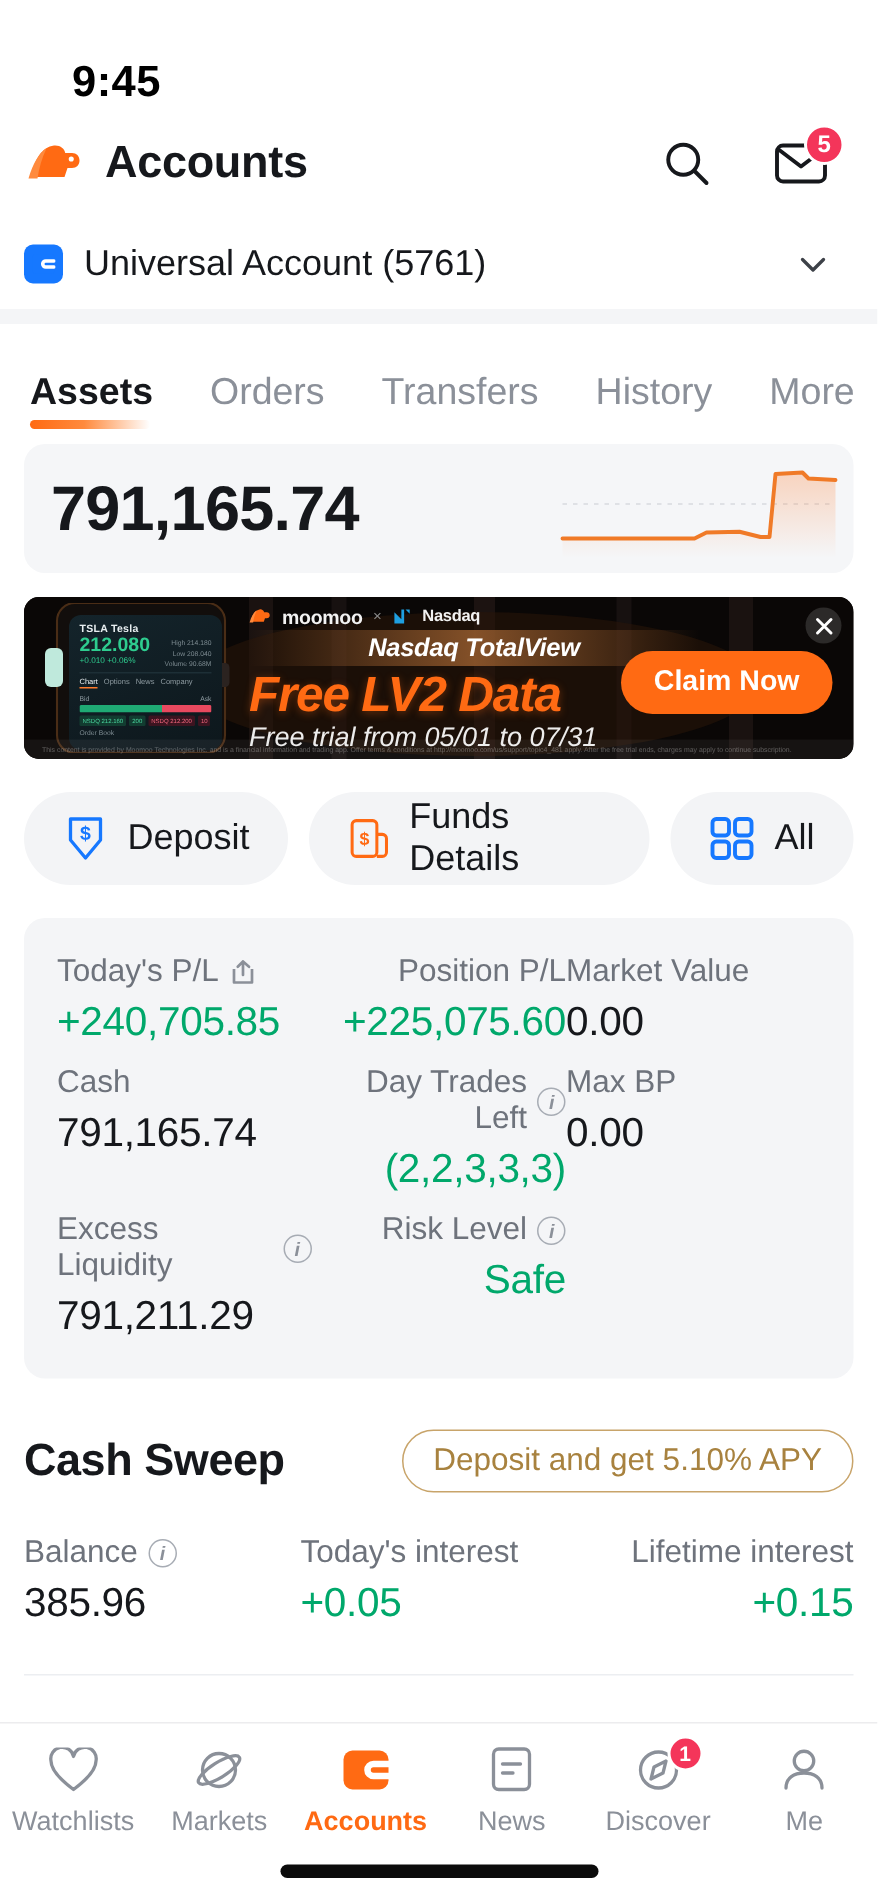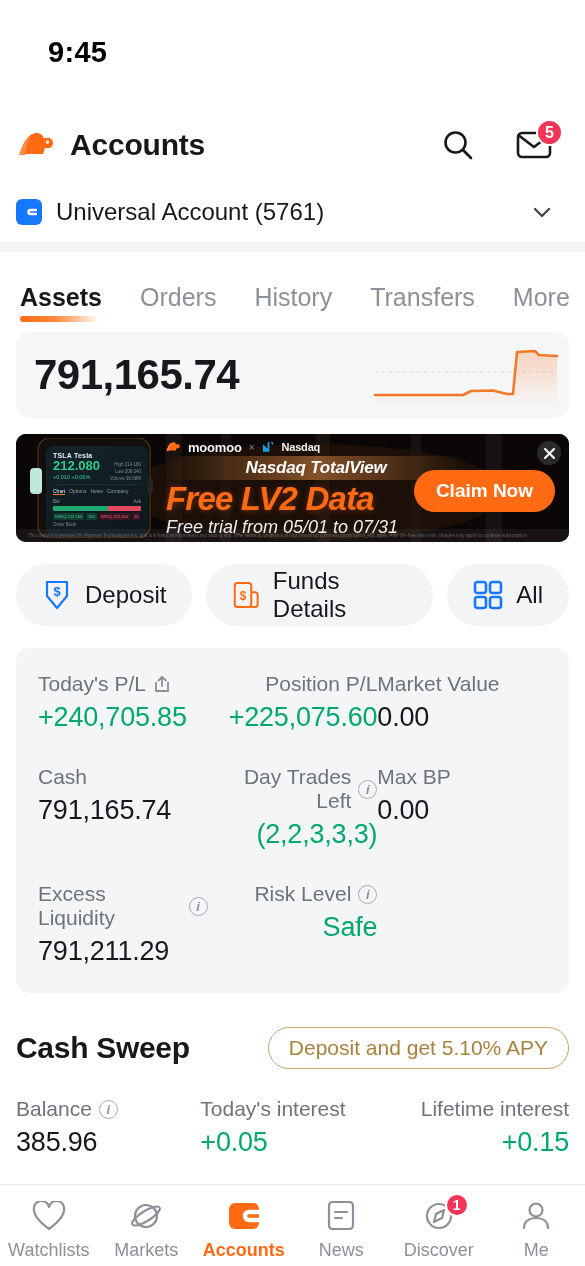--- a/index.html
+++ b/index.html
@@ -7,22 +7,22 @@
     width: 585px; height: 1266px;
     background: #ffffff;
     font-family: "Liberation Sans", sans-serif;
     -webkit-font-smoothing: antialiased;
     overflow: hidden;
   }
   .phone { position: relative; width: 585px; height: 1266px; background: #fff; }
 
   
   .statusbar {
-    height: 72px; display: flex; align-items: flex-start;
-    justify-content: space-between; padding: 0 38px 0 48px; margin-top: 36px;
+    height: 72px; display: flex; align-items: flex-end;
+    justify-content: space-between; padding: 0 38px 0 48px;
   }
   .status-time { font-size: 29px; font-weight: 700; color: #000; letter-spacing: .3px; }
   .status-right { display: flex; align-items: center; gap: 9px; }
   .sig { display: flex; align-items: flex-end; gap: 3px; height: 19px; }
   .sig i { display: block; width: 5px; border-radius: 1.5px; background: #000; }
   .sig i:nth-child(1) { height: 6px; }
   .sig i:nth-child(2) { height: 10px; }
   .sig i:nth-child(3) { height: 14px; background: #b8b8b8; }
   .sig i:nth-child(4) { height: 18px; background: #b8b8b8; }
   .lte { font-size: 20px; font-weight: 700; color: #000; letter-spacing: .2px; }
@@ -165,21 +165,21 @@
     height: 62px; border-radius: 31px; background: #f3f4f6;
     display: flex; align-items: center; gap: 13px; padding: 0 26px;
   }
   .action-label { font-size: 24px; color: #16181c; }
 
   
   .stats-card {
     margin: 22px 16px 0 16px; background: #f4f5f7; border-radius: 14px;
     padding: 24px 22px 26px 22px;
   }
-  .stats-grid { display: grid; grid-template-columns: 1fr 1fr 1fr; row-gap: 32px; }
+  .stats-grid { display: grid; grid-template-columns: 1fr 1fr 1fr; row-gap: 13px; }
   .cell { display: flex; flex-direction: column; gap: 6px; }
   .cell.c2 { align-items: flex-start; }
   .cell.c3 { align-items: flex-end; text-align: right; }
   .cell-label {
     font-size: 21px; color: #6e737c; display: flex; align-items: center; gap: 7px;
   }
   .cell-value { font-size: 27px; color: #16181c; letter-spacing: -.2px; }
   .cell-value.green { color: #00a86b; }
   .info-i {
     width: 19px; height: 19px; border-radius: 50%; border: 1.5px solid #a7acb4;
@@ -267,22 +267,22 @@
     <svg class="chevron" width="26" height="26" viewBox="0 0 26 26">
       <path d="M6 10 L13 17 L20 10" fill="none" stroke="#3d4148" stroke-width="2.2" stroke-linecap="round" stroke-linejoin="round"></path>
     </svg>
   </div>
 
   <div class="thick-divider"></div>
 
   <div class="tabs">
     <div class="tab active">Assets</div>
     <div class="tab">Orders</div>
+    <div class="tab">Transfers</div>
     <div class="tab">History</div>
-    <div class="tab">Transfers</div>
     <div class="tab">More</div>
   </div>
 
   <div class="balance-card">
     <div class="balance-value">791,165.74</div>
     <svg class="spark" viewBox="0 0 196 74" preserveAspectRatio="none">
       <defs>
         <linearGradient id="sparkfill" x1="0" y1="0" x2="0" y2="1">
           <stop offset="0%" stop-color="#ff7a2b" stop-opacity=".28"></stop>
           <stop offset="100%" stop-color="#ff7a2b" stop-opacity="0"></stop>

